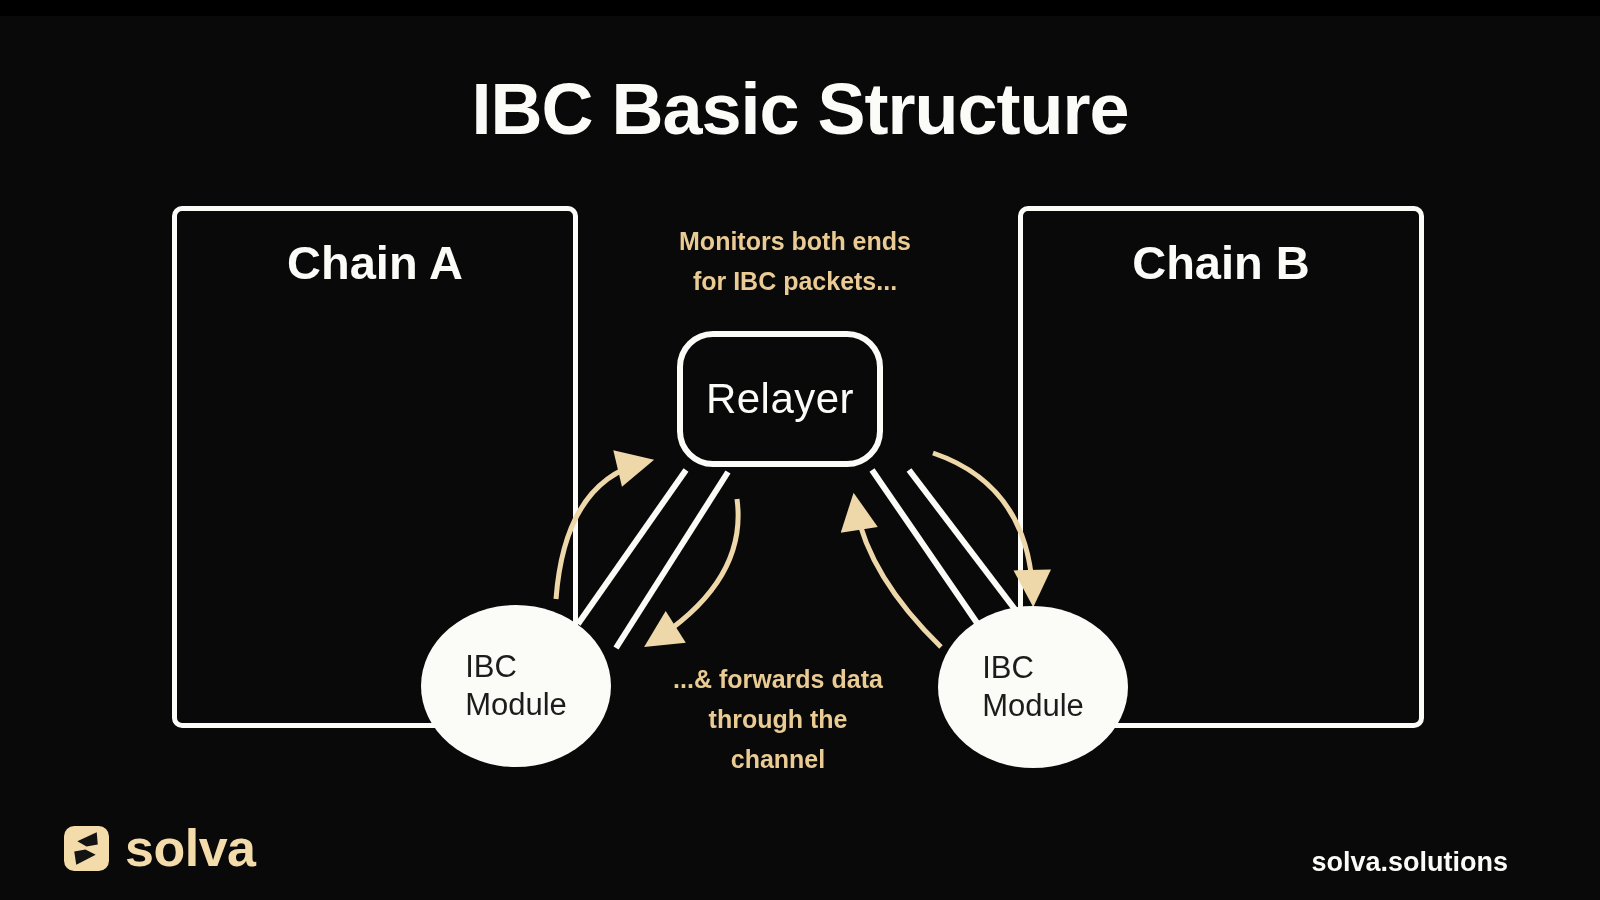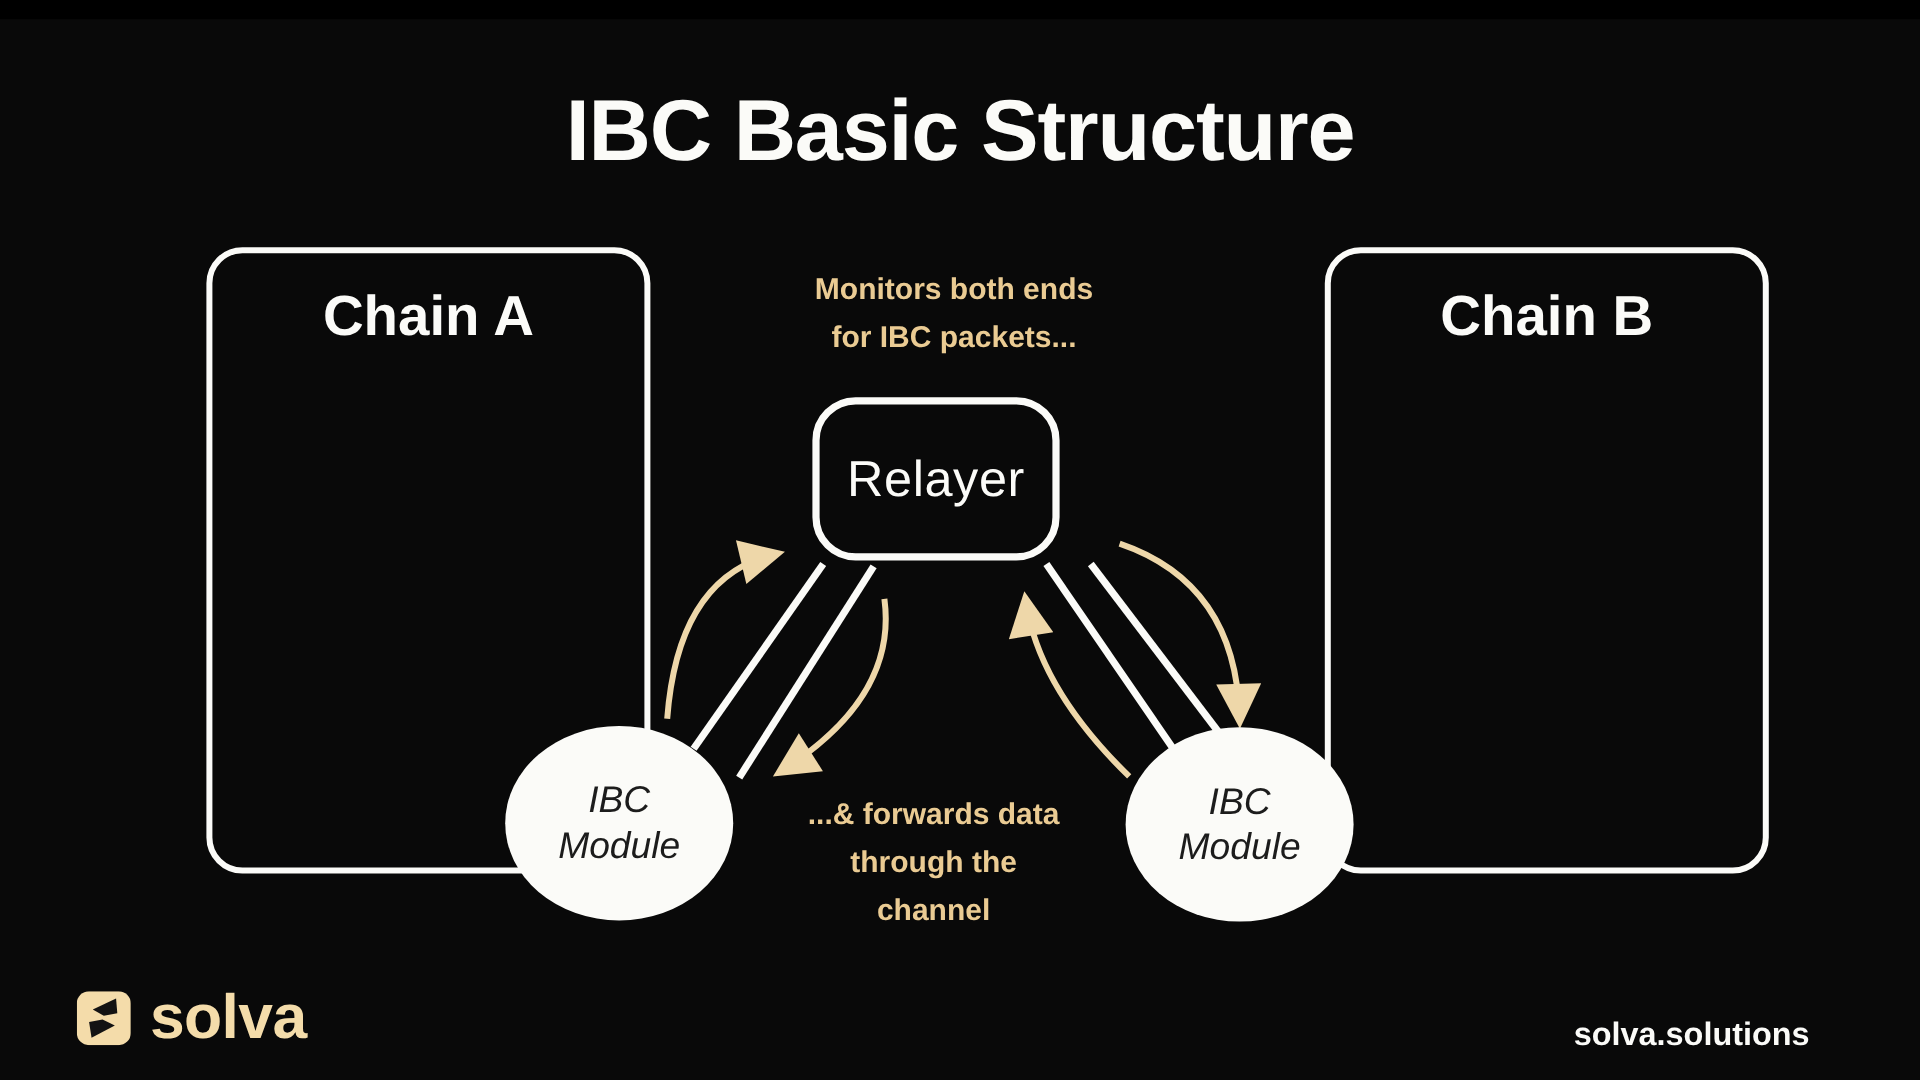--- a/index.html
+++ b/index.html
@@ -16,43 +16,42 @@
     background:var(--bg);
     font-family:"Liberation Sans", sans-serif;
     margin-top:16px;
   }
   .abs{position:absolute;}
   .title{
     left:0;top:48px;width:1600px;text-align:center;
     color:var(--white);font-size:72px;font-weight:700;letter-spacing:-1px;line-height:90px;
   }
   .chain-box{
-    width:370px;height:522px;border:5px solid var(--white);border-radius:30px;
+    width:406px;height:522px;border:5px solid var(--white);border-radius:10px;
     box-sizing:border-box;background:transparent;z-index:1;
   }
   .chain-box .chain-label{
     margin-top:24px;text-align:center;color:var(--white);
     font-size:47px;font-weight:800;letter-spacing:0px;
   }
   #chainA{left:172px;top:190px;}
-  #chainB{left:1104px;top:190px;}
+  #chainB{left:1018px;top:190px;}
   .relayer-box{
     left:677px;top:315px;width:206px;height:136px;
     border:6px solid var(--white);border-radius:36px;box-sizing:border-box;
     background:var(--bg);z-index:1;
     display:flex;align-items:center;justify-content:center;
     color:var(--white);font-size:42px;font-weight:400;letter-spacing:0.5px;
   }
   .svg-layer{left:0;top:0;z-index:2;}
   .module-circle{
     width:190px;height:162px;border-radius:50%;background:var(--white);z-index:3;
-    display:flex;align-items:center;justify-content:center;text-align:center;
+    display:flex;align-items:center;justify-content:center;
     color:var(--module-text);font-size:31px;line-height:38px;font-weight:500;
     white-space:pre-line;
-    font-style:italic;
   }
   #moduleA{left:421px;top:589px;}
   #moduleB{left:938px;top:590px;}
   .gold-note{
     color:var(--gold-text);font-weight:600;font-size:25px;line-height:40px;
     text-align:center;white-space:pre-line;z-index:4;
   }
   #noteMonitors{left:570px;top:205px;width:450px;}
   #noteForwards{left:553px;top:643px;width:450px;}
   .logo-wrap{left:64px;top:810px;display:flex;align-items:center;z-index:4;}

